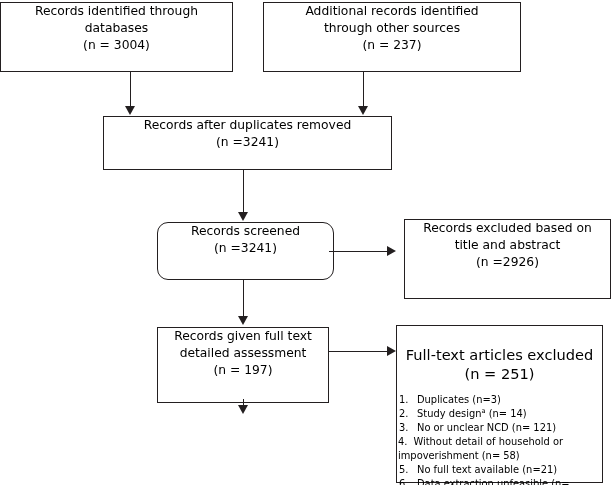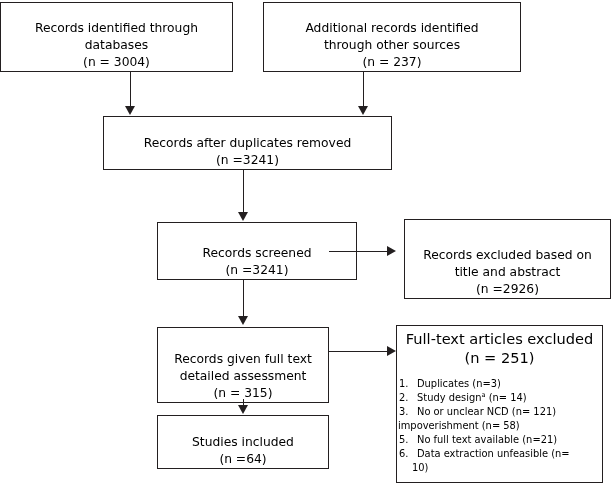--- a/index.html
+++ b/index.html
@@ -17,37 +17,37 @@
     overflow: hidden;
   }
   .box {
     position: absolute;
     box-sizing: border-box;
     border: 1.4px solid #231f20;
     background: #ffffff;
     display: flex;
     flex-direction: column;
     align-items: center;
-    justify-content: flex-end;
+    justify-content: flex-start;
     text-align: center;
     font-size: 12.3px;
     line-height: 1.38;
     color: #000000;
   }
   .box .line { display: block; white-space: nowrap; }
 
   
   #box-db          { left: 0px;   top: 2px;   width: 233px; height: 70px; }
   #box-other       { left: 263px; top: 2px;   width: 258px; height: 70px; }
   #box-dedup       { left: 103px; top: 116px; width: 289px; height: 54px; }
-  #box-screened    { left: 157px; top: 222px; width: 200px; height: 58px; }
+  #box-screened    { left: 157px; top: 222px; width: 177px; height: 58px; border-radius: 11px; }
   #box-excl-title  { left: 396px; top: 219px; width: 207px; height: 80px; margin-left: 8px; }
   #box-fulltext    { left: 157px; top: 327px; width: 172px; height: 76px; }
   #box-excl-list   { left: 396px; top: 325px; width: 207px; height: 158px;
-                     justify-content: flex-start; padding-top: 4px; }
+                     justify-content: flex-start; padding-top: 20px; }
   #box-included    { left: 157px; top: 415px; width: 172px; height: 54px; }
 
   
   .excl-head {
     font-size: 14.6px;
     line-height: 1.3;
     text-align: center;
     width: 100%;
   }
   .excl-list {
@@ -144,37 +144,40 @@
 
   <div class="hline" style="left:329px; top:251px; width:60px;"></div>
   <div class="arrow-right" style="left:387px; top:246px;"></div>
 
   <div class="vline" style="left:243px; top:280px; height:38px;"></div>
   <div class="arrow-down" style="left:238px; top:316px;"></div>
 
   <div class="box" id="box-fulltext">
     <span class="line">Records given full text</span>
     <span class="line">detailed assessment</span>
-    <span class="line">(n = 315)</span>
+    <span class="line">(n = 197)</span>
   </div>
 
   <div class="box" id="box-excl-list">
     <div class="excl-head">
       <span class="line">Full-text articles excluded</span>
       <span class="line">(n = 251)</span>
     </div>
     <ul class="excl-list">
       <li>
         <span class="num">1.</span><span>Duplicates (n=3)</span>
       </li>
       <li>
         <span class="num">2.</span><span>Study design</span><sup>a</sup><span> (n= 14)</span>
       </li>
       <li>
         <span class="num">3.</span><span>No or unclear NCD (n= 121)</span>
+      </li>
+      <li class="wrap">
+        <span class="num">4.</span><span>Without detail of household or</span>
       </li>
       <li class="wrap">
         <span>impoverishment (n= 58)</span>
       </li>
       <li>
         <span class="num">5.</span><span>No full text available (n=21)</span>
       </li>
       <li>
         <span class="num">6.</span><span>Data extraction unfeasible (n=</span>
       </li>
@@ -183,18 +186,14 @@
       </li>
     </ul>
   </div>
 
   <div class="hline" style="left:329px; top:351px; width:60px;"></div>
   <div class="arrow-right" style="left:387px; top:346px;"></div>
 
   <div class="vline" style="left:243px; top:399px; height:9px;"></div>
   <div class="arrow-down" style="left:238px; top:405px;"></div>
 
-  <div class="box" id="box-included">
-    <span class="line">Studies included</span>
-    <span class="line">(n =64)</span>
-  </div>
 
 </div>
 
 </body></html>

